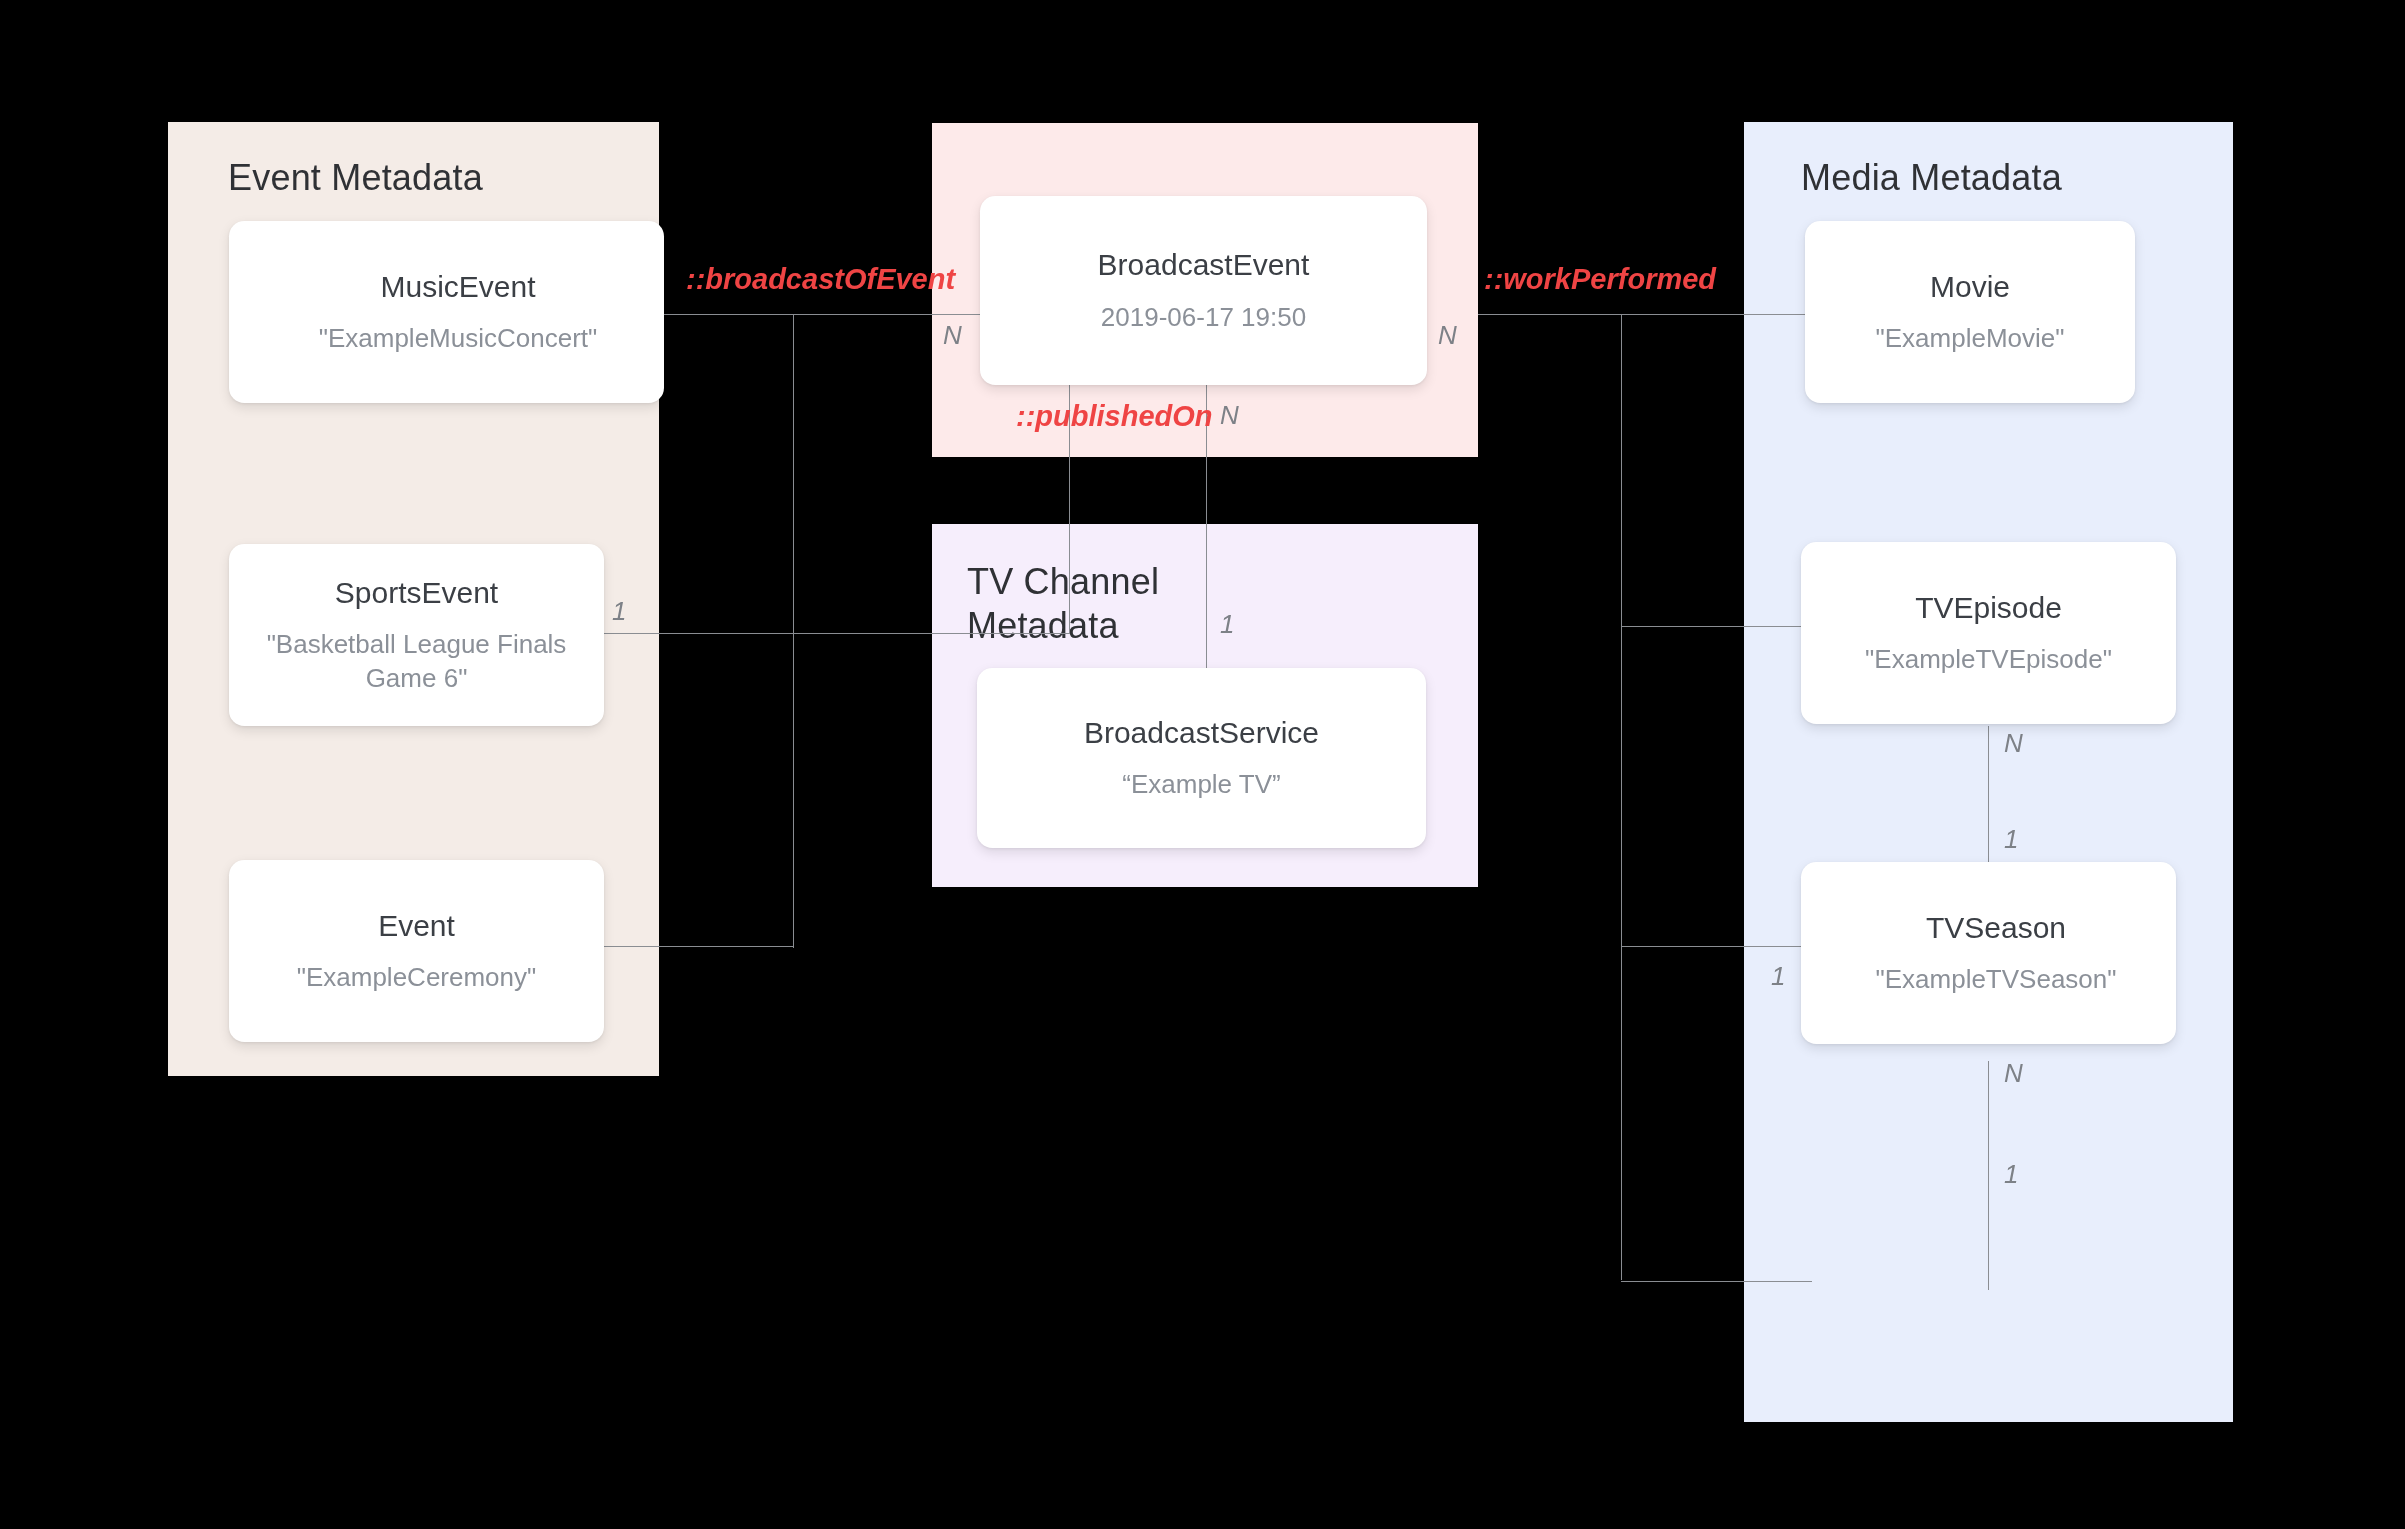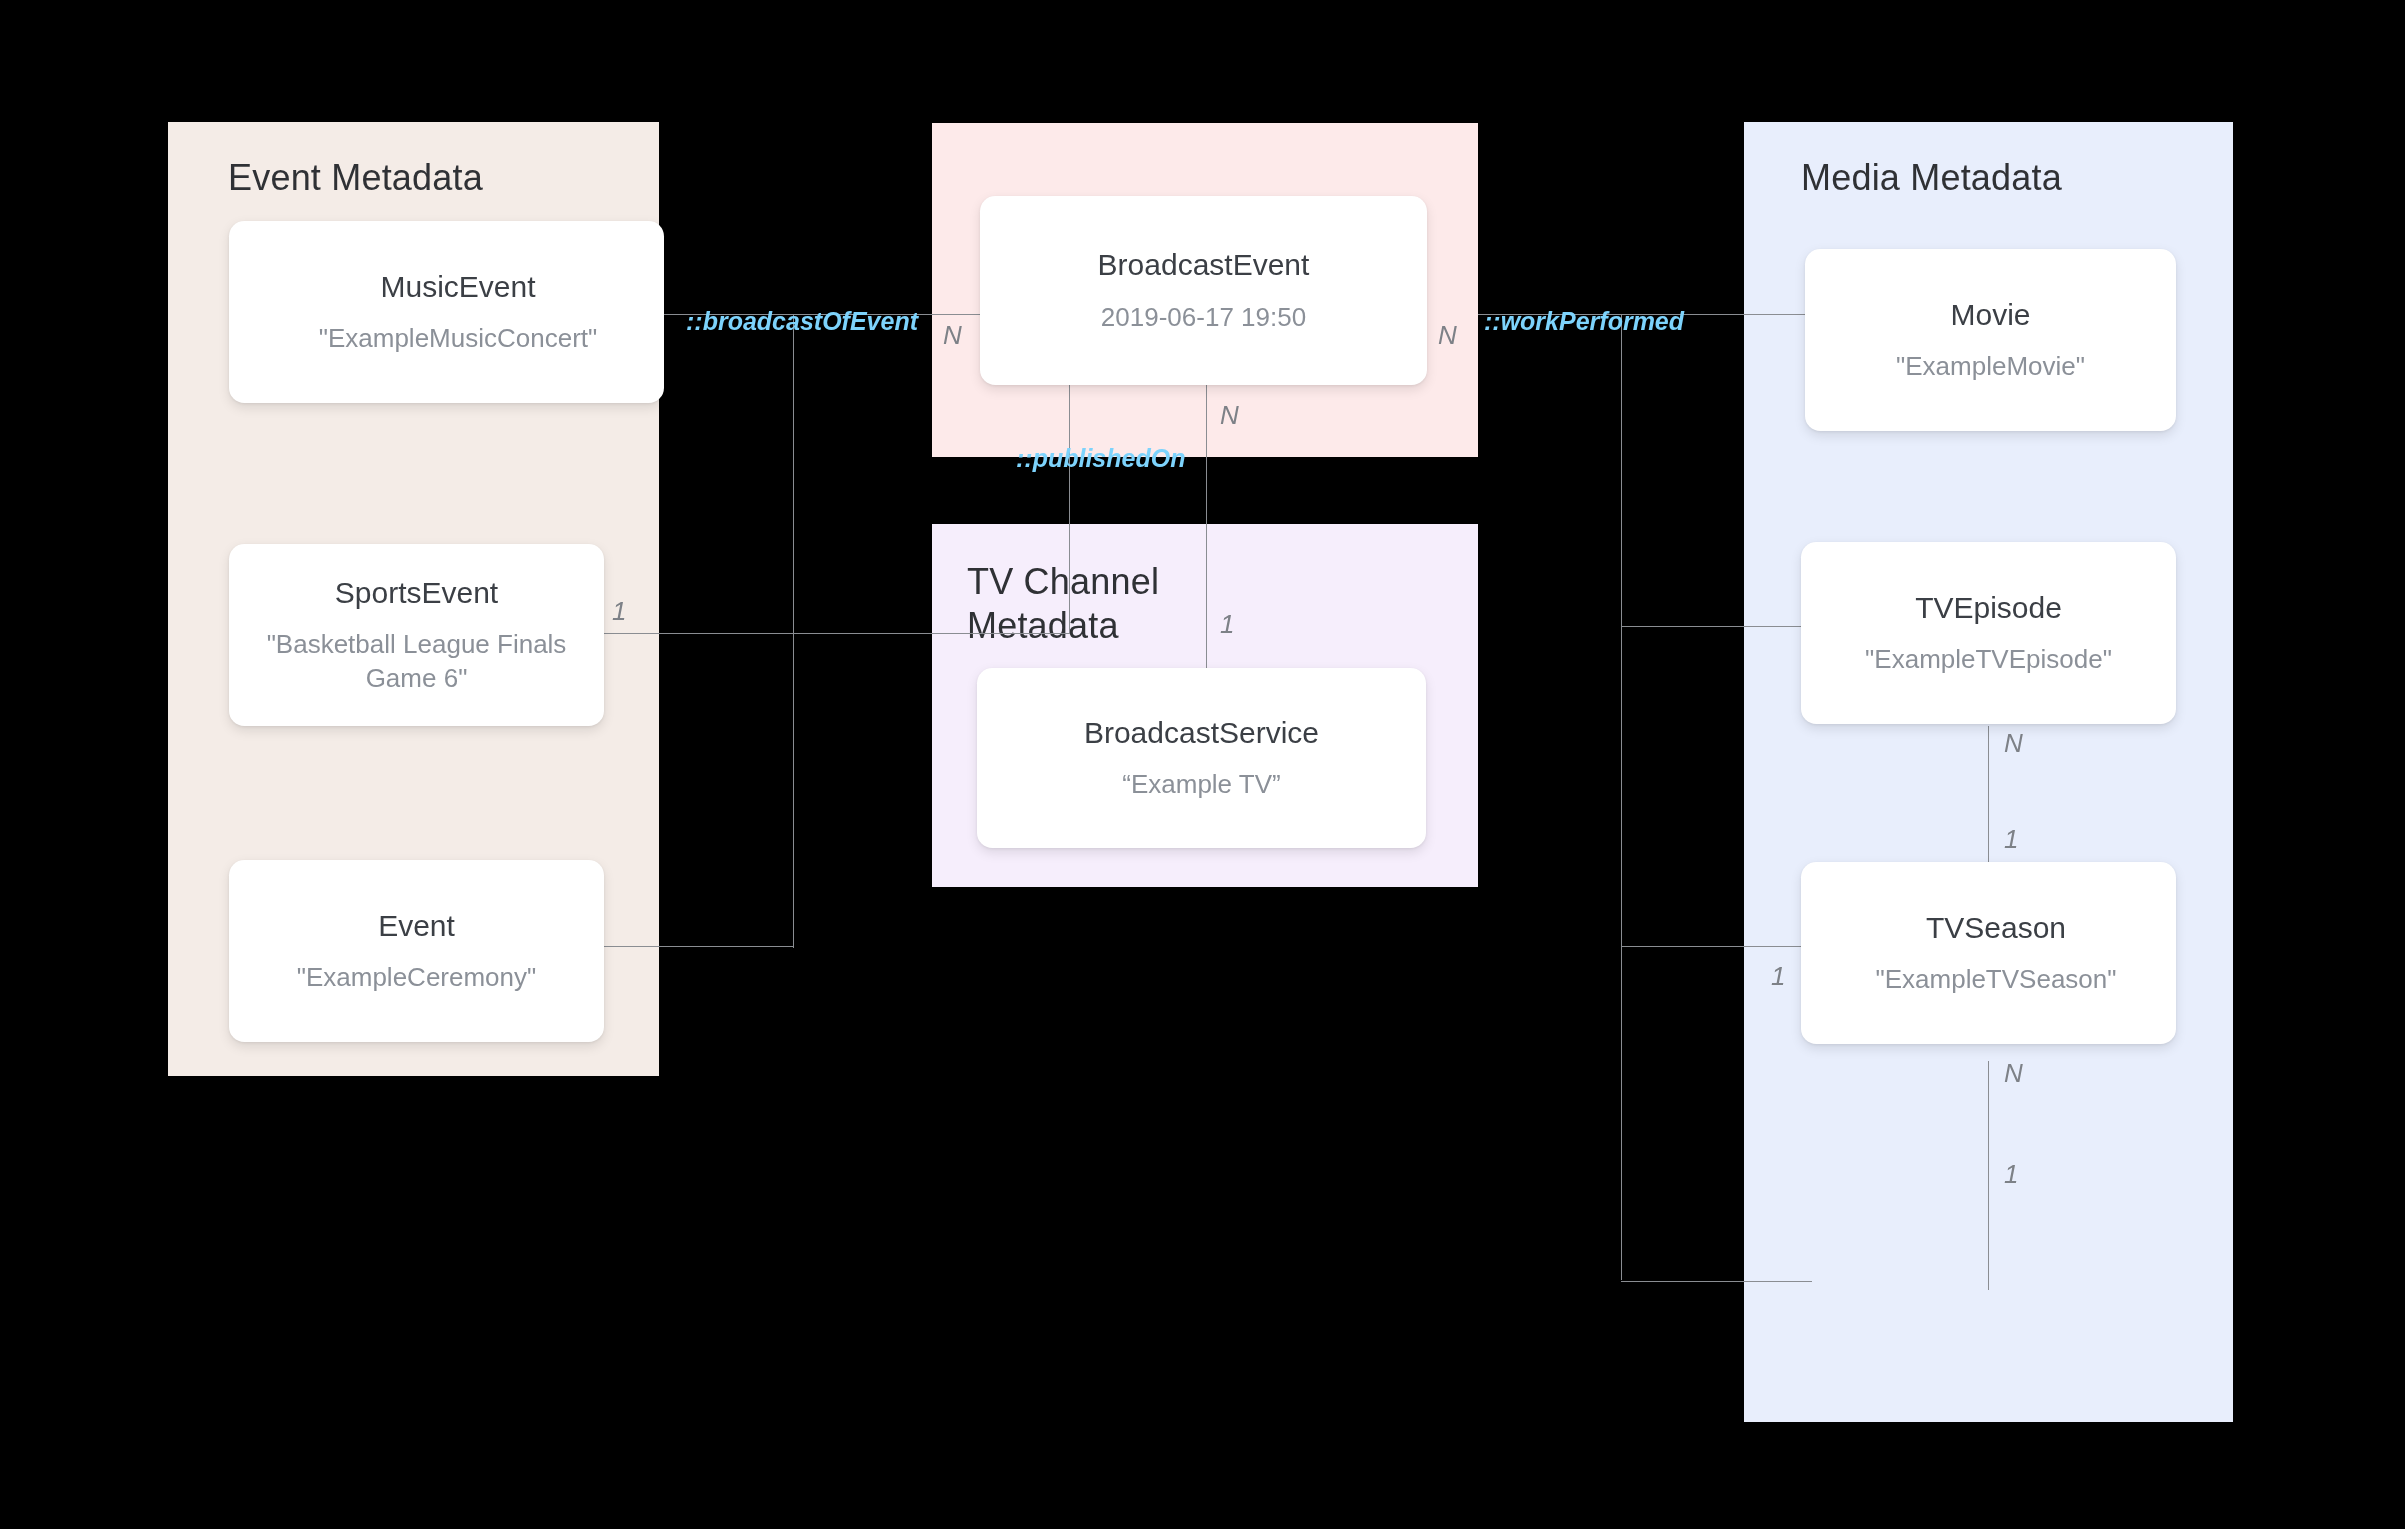--- a/index.html
+++ b/index.html
@@ -72,26 +72,25 @@
   }
   .v-line {
     position: absolute;
     width: 0;
     border-left: 1.9px solid #8a8d92;
   }
 
   
   .edge-label {
     position: absolute;
-    font-size: 25px;
+    font-size: 29px;
     font-style: italic;
     font-weight: bold;
-    color: #7dd3fc;
+    color: #ef4444;
     white-space: nowrap;
-    margin-top: 44px;
   }
   .card-label {
     position: absolute;
     font-size: 26px;
     font-style: italic;
     color: #7d8187;
     white-space: nowrap;
   }
 </style>
 </head>
@@ -169,21 +168,21 @@
   <div class="card" style="left:980px; top:196px; width:447px; height:189px;">
     <div class="card-title">BroadcastEvent</div>
     <div class="card-sub">2019-06-17 19:50</div>
   </div>
 
   <div class="card" style="left:977px; top:668px; width:449px; height:180px;">
     <div class="card-title">BroadcastService</div>
     <div class="card-sub">“Example TV”</div>
   </div>
 
-  <div class="card" style="left:1805px; top:221px; width:371px; height:182px;margin-top:28px;">
+  <div class="card" style="left:1805px; top:221px; width:330px; height:182px;">
     <div class="card-title">Movie</div>
     <div class="card-sub">"ExampleMovie"</div>
   </div>
 
   <div class="card" style="left:1801px; top:542px; width:375px; height:182px;">
     <div class="card-title">TVEpisode</div>
     <div class="card-sub">"ExampleTVEpisode"</div>
   </div>
 
   <div class="card" style="left:1801px; top:862px; width:375px; height:182px;padding-left:32px;">

